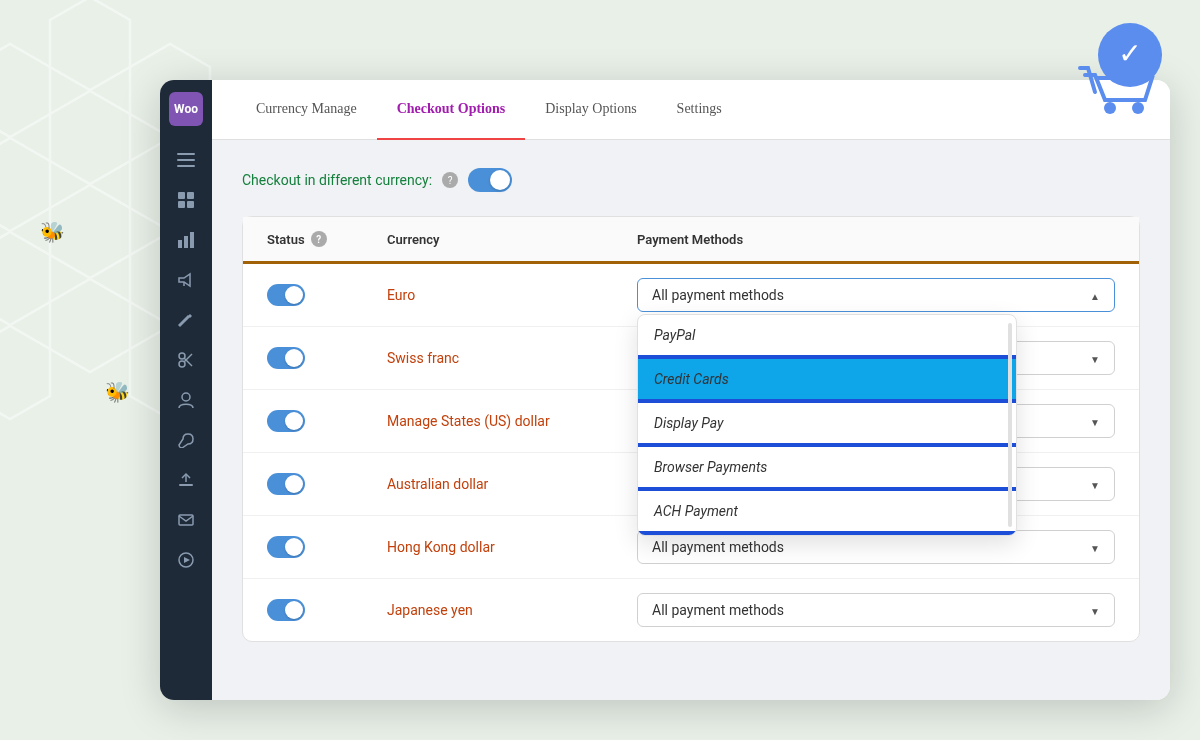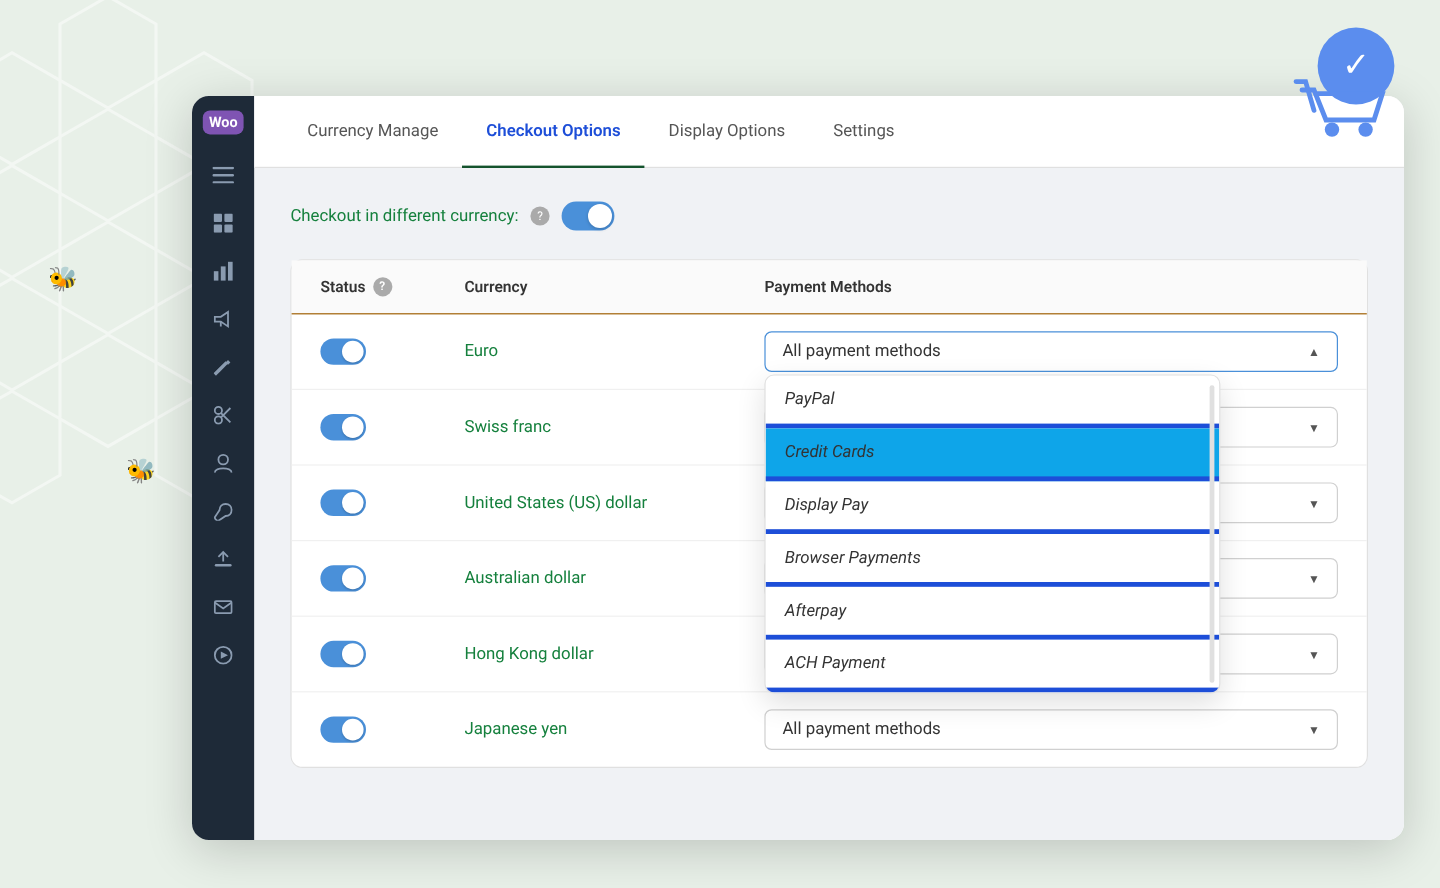--- a/index.html
+++ b/index.html
@@ -32,21 +32,21 @@
       background: #1e2a38;
       display: flex;
       flex-direction: column;
       align-items: center;
       padding-top: 12px;
       gap: 4px;
     }
 
     .sidebar-logo {
       width: 34px;
-      height: 20px;
+      height: 34px;
       background: #7f54b3;
       border-radius: 6px;
       display: flex;
       align-items: center;
       justify-content: center;
       margin-bottom: 12px;
       color: white;
       font-size: 12px;
       font-weight: bold;
     }
@@ -72,38 +72,39 @@
     }
 
     
     .tabs-bar {
       background: #fff;
       display: flex;
       align-items: stretch;
       padding: 0 24px;
       border-bottom: 1px solid #e0e0e0;
       height: 60px;
+      font-family: Liberation Serif, serif;
     }
 
     .tab {
       display: flex;
       align-items: center;
       padding: 0 20px;
       cursor: pointer;
       font-size: 14px;
       color: #555;
       border-bottom: 2px solid transparent;
       margin-bottom: -1px;
       white-space: nowrap;
     }
 
     .tab.active {
-      color: #1d4ed8;
+      color: #a21caf;
       font-weight: 600;
-      border-bottom: 2px solid #14532d;
+      border-bottom: 2px solid #ef4444;
     }
 
     
     .content-area {
       flex: 1;
       padding: 28px 30px;
       overflow: auto;
     }
 
     
@@ -158,21 +159,21 @@
       background: #fff;
       border-radius: 10px;
       overflow: visible;
       border: 1px solid #e0e0e0;
     }
 
     .table-header {
       display: grid;
       grid-template-columns: 120px 250px 1fr;
       padding: 14px 24px;
-      border-bottom: 1px solid #a16207;
+      border-bottom: 3px solid #a16207;
       background: #fafafa;
     }
 
     .table-header-cell {
       font-size: 13px;
       font-weight: 600;
       color: #333;
       display: flex;
       align-items: center;
       gap: 6px;
@@ -186,21 +187,21 @@
       align-items: center;
       position: relative;
     }
 
     .table-row:last-child {
       border-bottom: none;
     }
 
     .currency-name {
       font-size: 14px;
-      color: #15803d;
+      color: #c2410c;
     }
 
     
     .toggle-sm {
       width: 38px;
       height: 22px;
       background: #4a90d9;
       border-radius: 11px;
       position: relative;
       cursor: pointer;
@@ -481,21 +482,20 @@
             <div class="dropdown-trigger">
               <span>All payment methods</span>
               <span class="chevron-up"></span>
             </div>
 
             <div class="dropdown-menu" style="position: absolute; top: calc(100% + 2px); left: 0; width: 380px;">
               <div class="dropdown-item">PayPal</div>
               <div class="dropdown-item highlighted">Credit Cards</div>
               <div class="dropdown-item">Display Pay</div>
               <div class="dropdown-item">Browser Payments</div>
-              <div class="dropdown-item">Afterpay</div>
               <div class="dropdown-item">ACH Payment</div>
               <div class="dropdown-scrollbar"></div>
             </div>
           </div>
         </div>
 
         <div class="table-row">
           <div>
               <div class="toggle-sm"></div>
             </div>
@@ -505,21 +505,21 @@
               <span>All payment methods</span>
               <span class="chevron-down"></span>
             </div>
           </div>
         </div>
 
         <div class="table-row">
           <div>
               <div class="toggle-sm"></div>
             </div>
-          <div class="currency-name">United States (US) dollar</div>
+          <div class="currency-name">Manage States (US) dollar</div>
           <div class="dropdown">
             <div class="dropdown-trigger-default">
               <span>All payment methods</span>
               <span class="chevron-down"></span>
             </div>
           </div>
         </div>
 
         <div class="table-row">
           <div>

